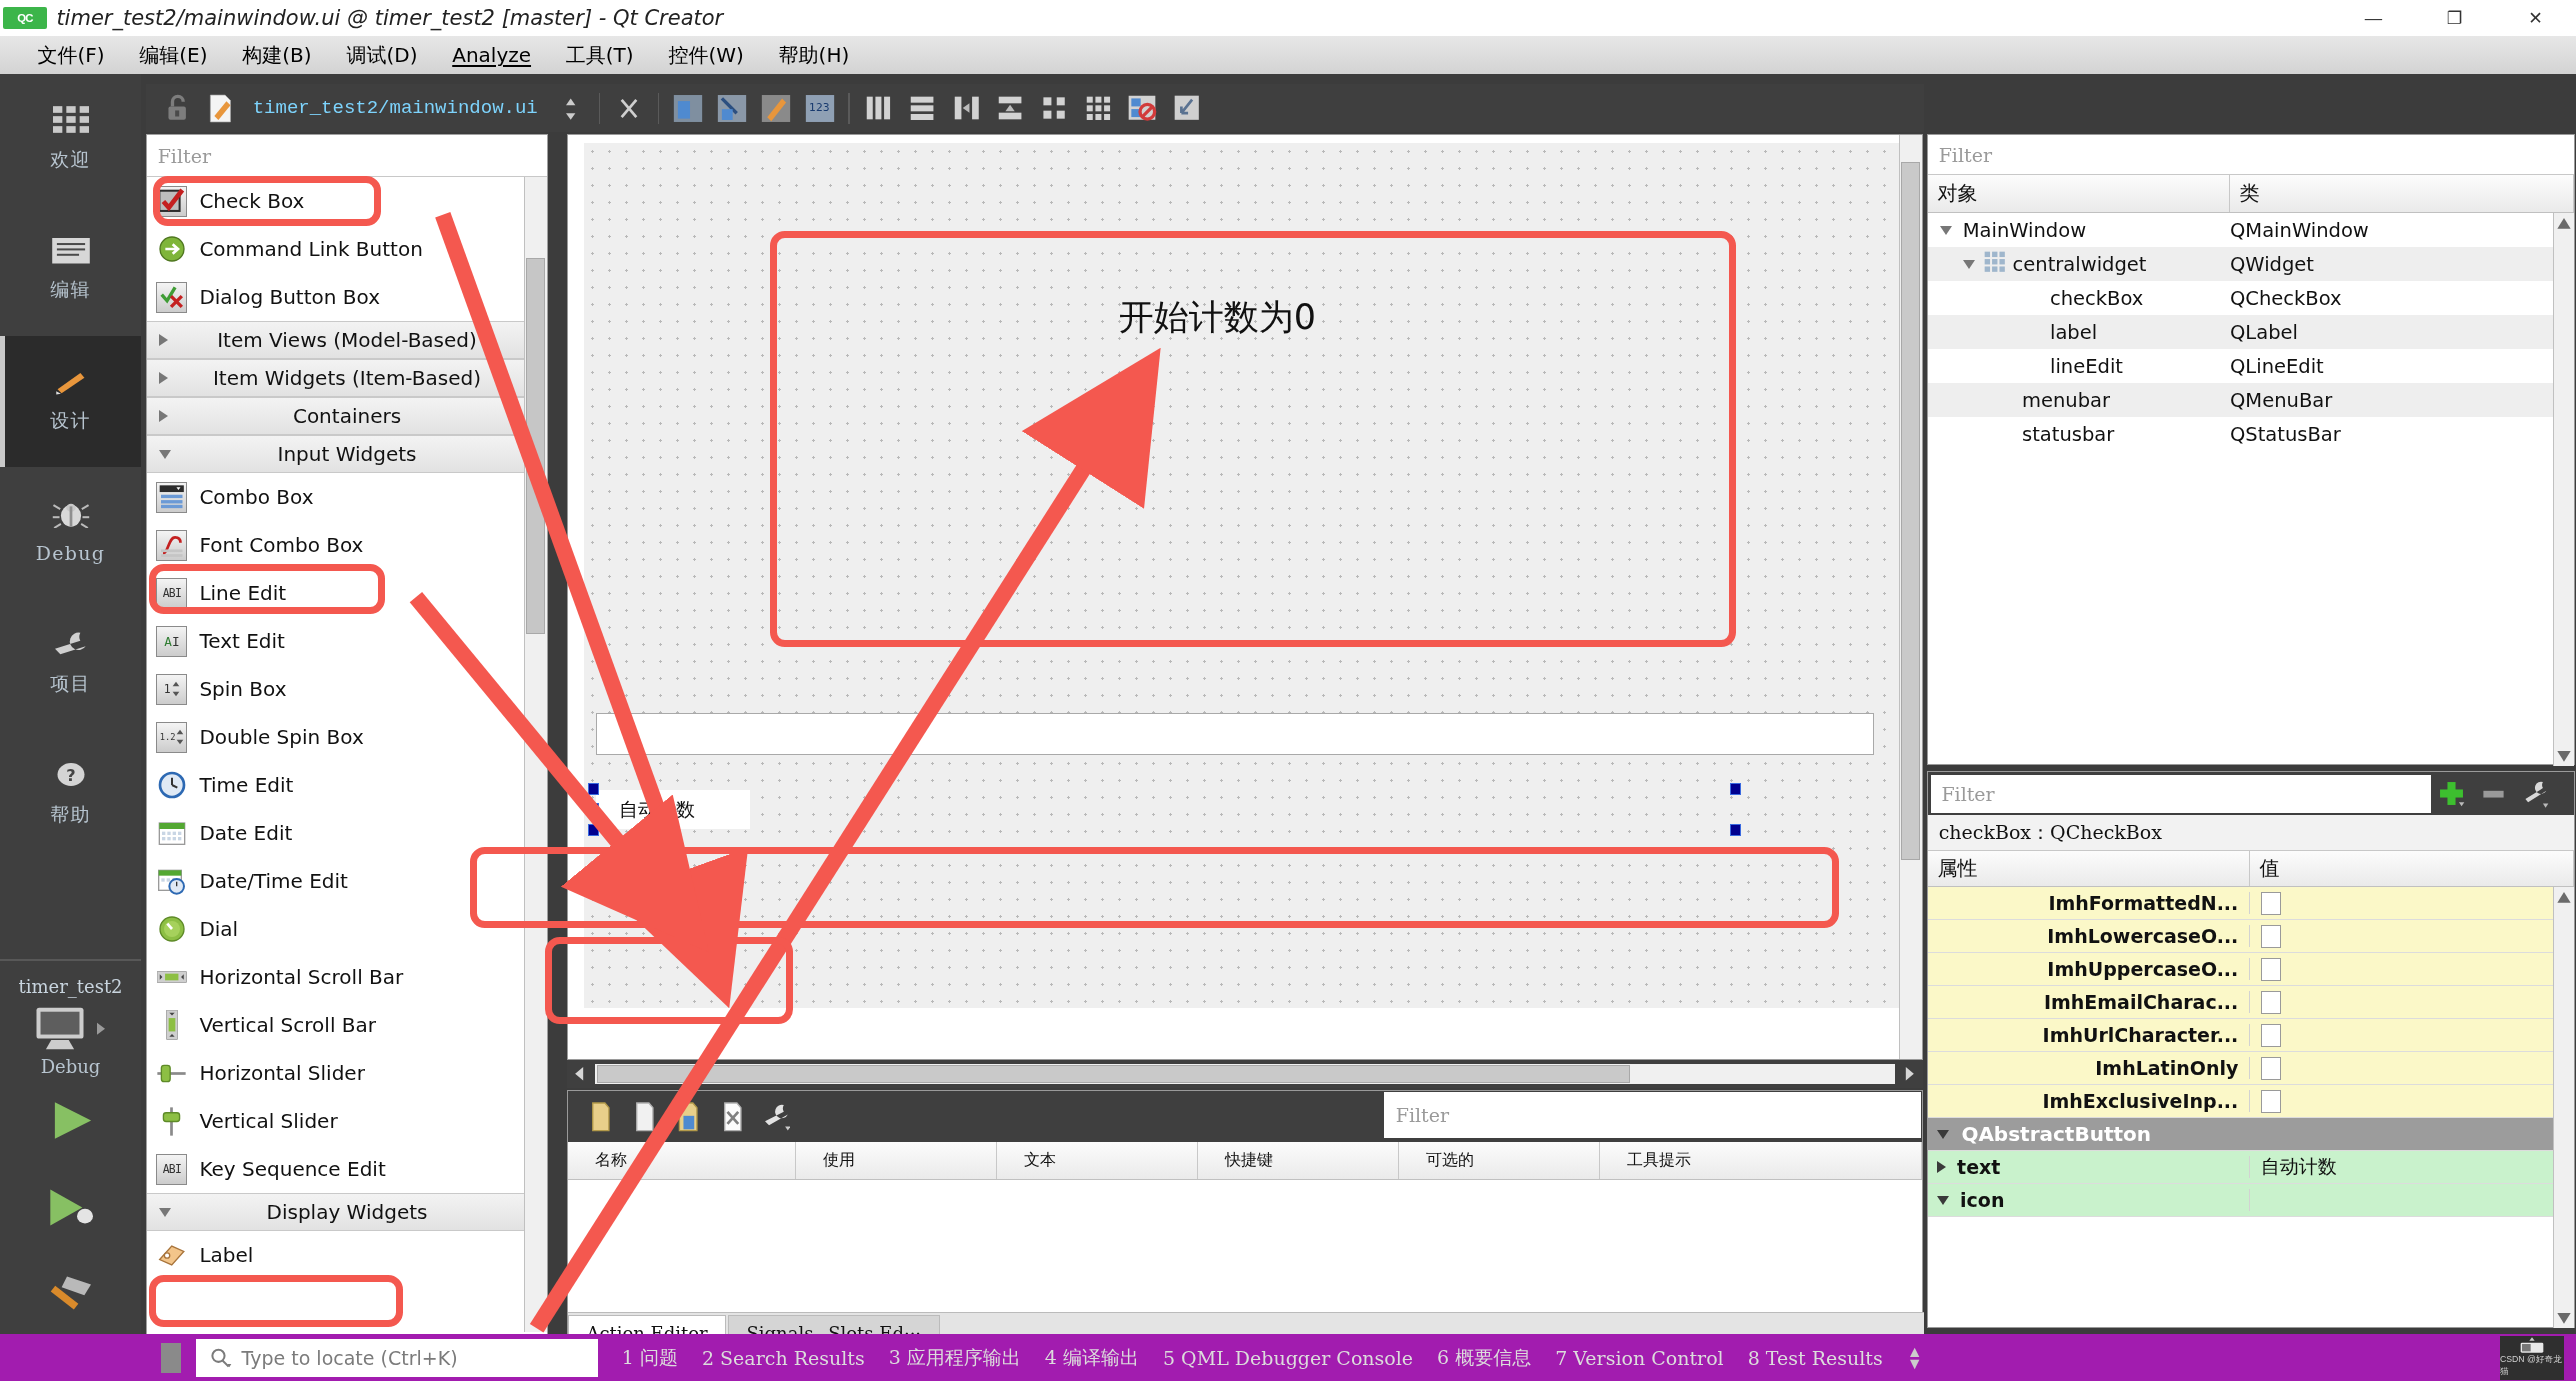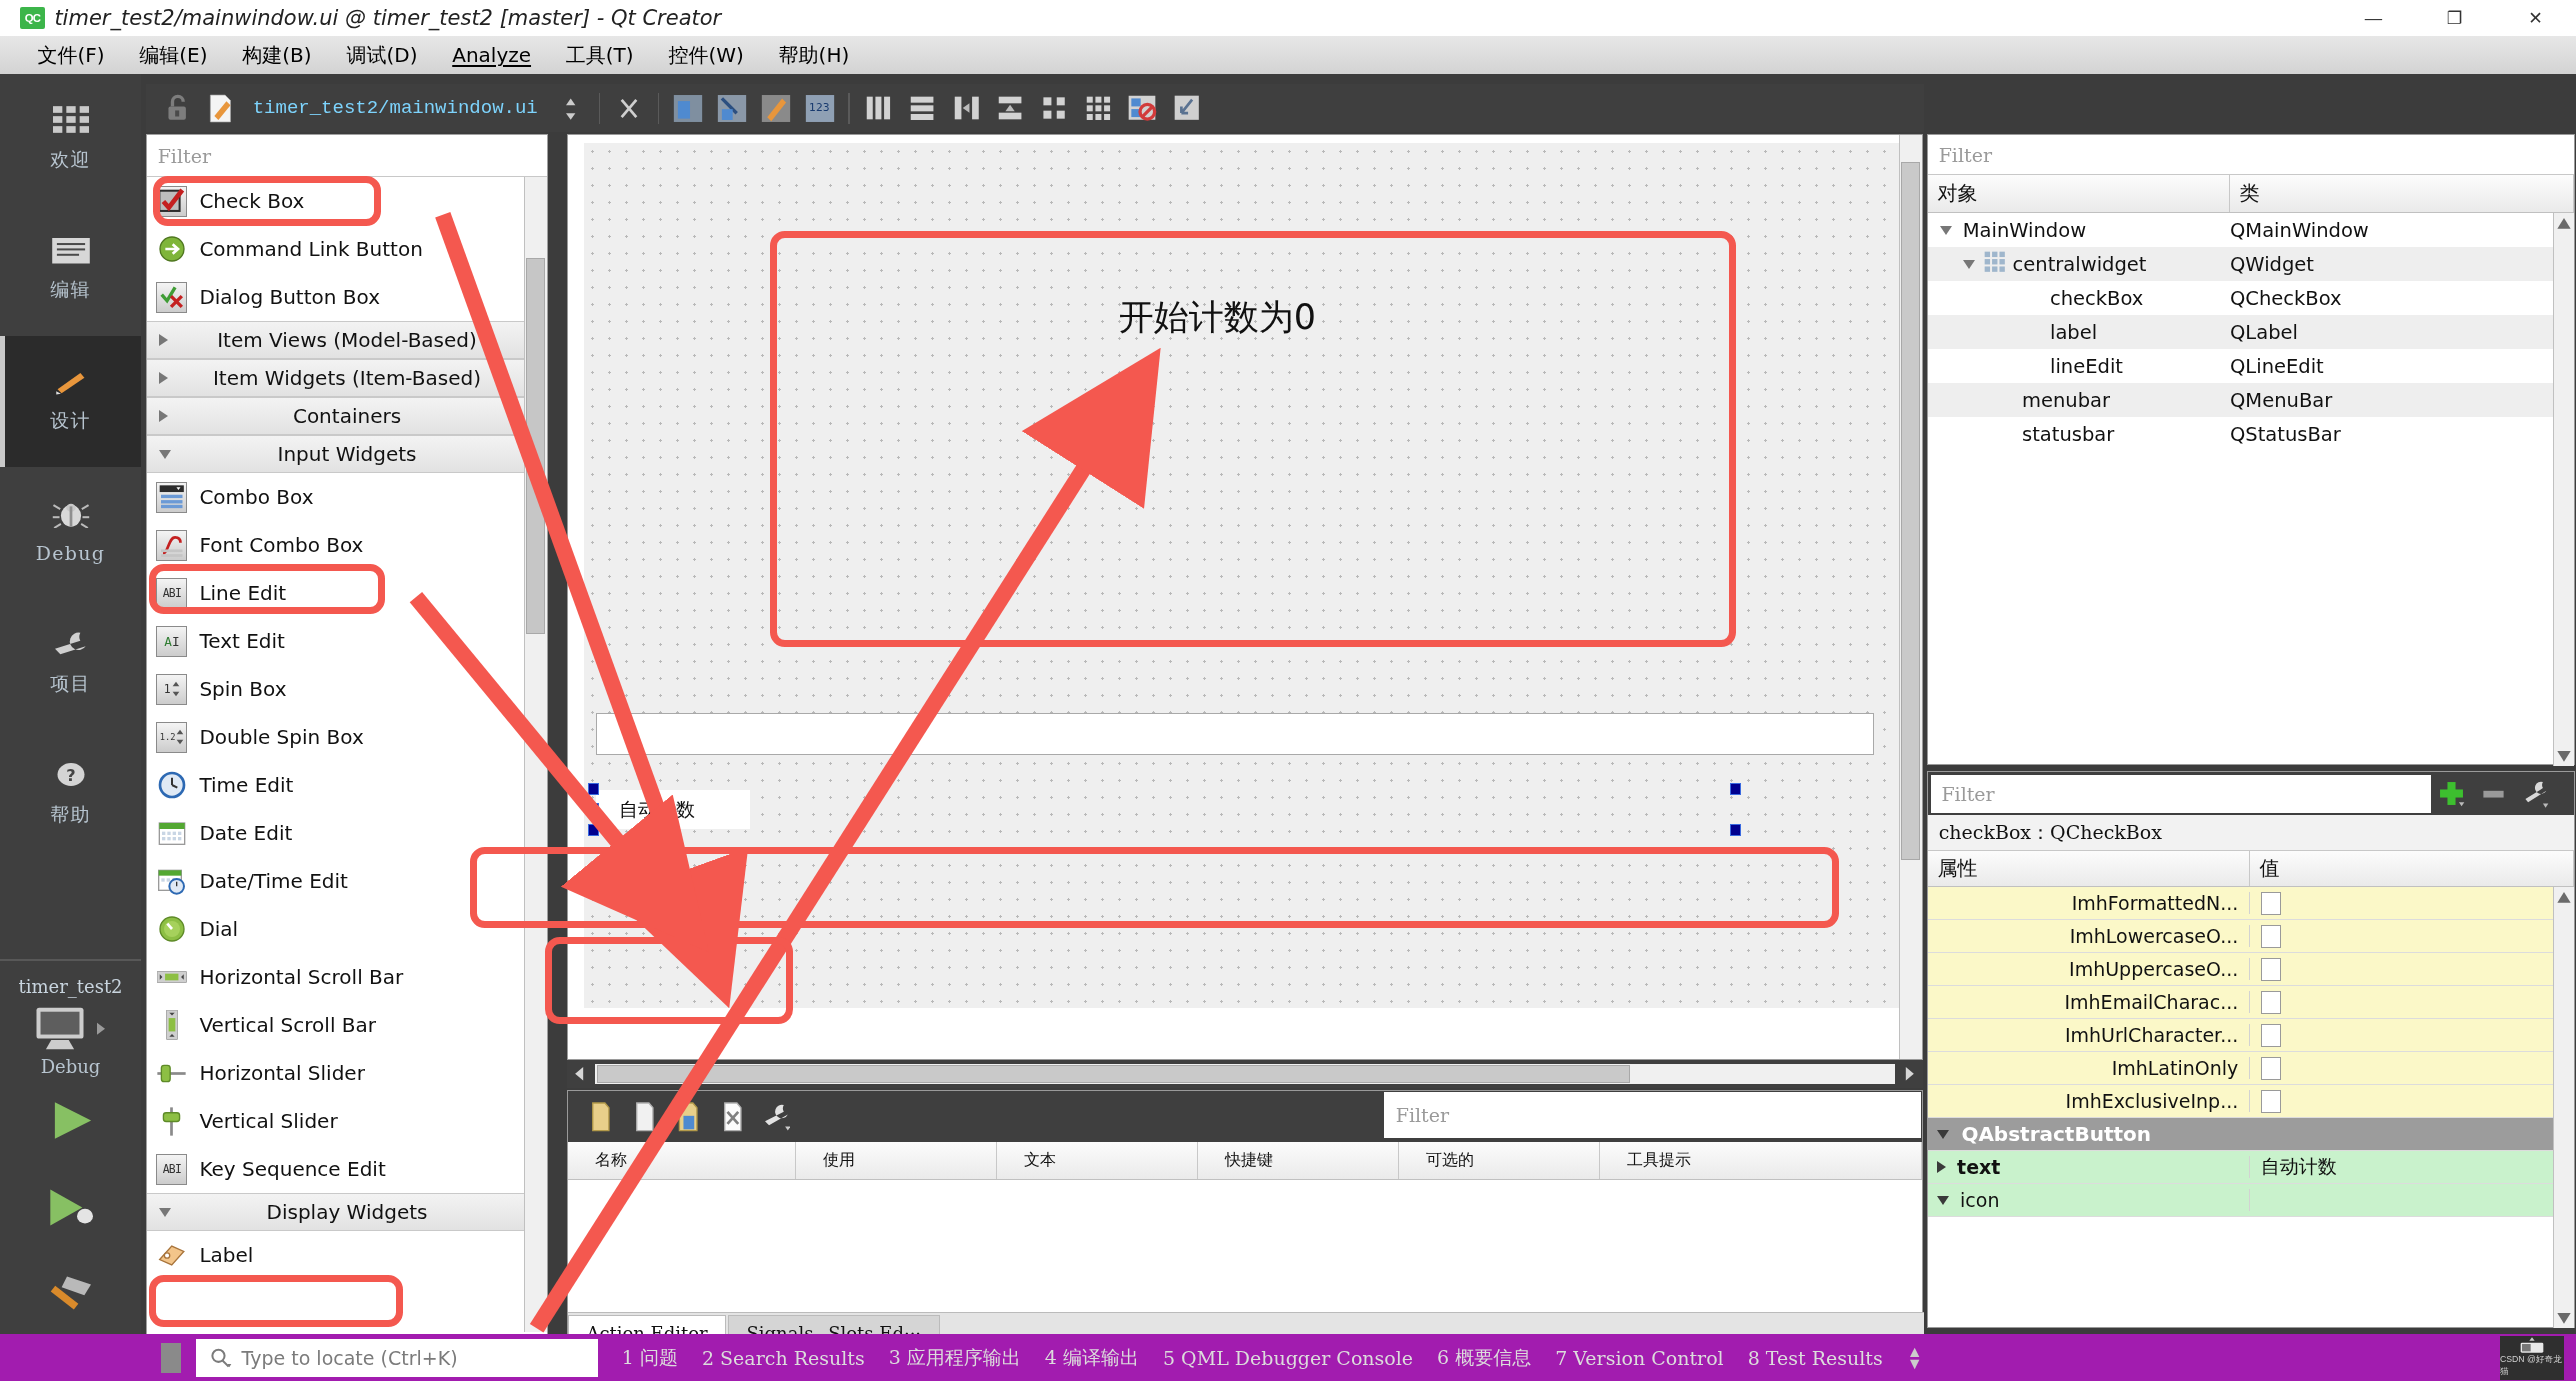--- a/index.html
+++ b/index.html
@@ -2,21 +2,21 @@
 <html style="font-size:10.7px"><head>
 <meta charset="utf-8">
 <style>
   * { box-sizing: border-box; margin:0; padding:0; }
   html,body { width:2576px; height:1382px; overflow:hidden; background:#3c3c3c;
     font-family:"Liberation Sans", sans-serif; }
 
   
   #titlebar { position:absolute; left:0; top:0; width:2576px; height:36px;
     background:#ffffff; display:flex; align-items:center; }
-  #qc-logo { width:25px; height:21.5px; margin-left:20px; background:#3cb54a;
+  #qc-logo { width:44px; height:21.5px; margin-left:3px; background:#3cb54a;
     border-radius:2px; color:#fff; font-size:11.4px; font-weight:bold;
     display:flex; align-items:center; justify-content:center;
     font-family:"Liberation Sans", sans-serif; letter-spacing:-0.7px; }
   #title-text { margin-left:9.4px; font-size:21px; color:#222;
     font-family:"DejaVu Sans", sans-serif; white-space:nowrap;font-style:italic; }
   .winbtn { width:81px; height:36px; display:flex; align-items:center;
     justify-content:center; color:#333; font-size:17.4px; }
   #winbtns { margin-left:auto; display:flex; }
 
   
@@ -161,21 +161,21 @@
     display:flex; align-items:center; padding-left:10.7px; font-size:19px;
     color:#111; font-family:"DejaVu Serif", serif; }
   #prop-head { height:36px; display:flex; background:linear-gradient(180deg,#fcfcfc,#eaeaea);
     border-bottom:1.3px solid #c0c0c0; }
   .prop-th { display:flex; align-items:center; padding-left:9.4px; font-size:20px;
     color:#111; border-right:0.7px solid #c8c8c8; font-family:"DejaVu Sans", sans-serif; }
   .prop-row { height:33px; display:flex; align-items:center;
     font-size:19px; color:#111; font-family:"DejaVu Sans", sans-serif;
     border-bottom:0.7px solid #dcdcdc; }
   .prop-name { width:322px; text-align:right; padding-right:10.7px;
-    border-right:0.7px solid #d2d2d2; overflow:hidden; white-space:nowrap; }
+    border-right:0.7px solid #d2d2d2; overflow:hidden; white-space:nowrap;font-weight:bold; }
   .prop-val { flex:1; padding-left:10.7px; display:flex; align-items:center; }
   .prop-cb { width:20px; height:23px; border:1.3px solid #9a9a9a; background:#fff; }
   .prop-row.imh { background:#fbf8c8; }
   .prop-row.grp { background:#9c9c9c; color:#fff; font-weight:bold;
     font-size:20px; padding-left:9.4px; }
   .prop-row.btn { background:#c9f2cc; }
   #prop-scroll { position:absolute; right:0; top:115px; width:21.5px; height:441px;
     background:#f0f0f0; border-left:0.7px solid #c0c0c0; }
 
   

